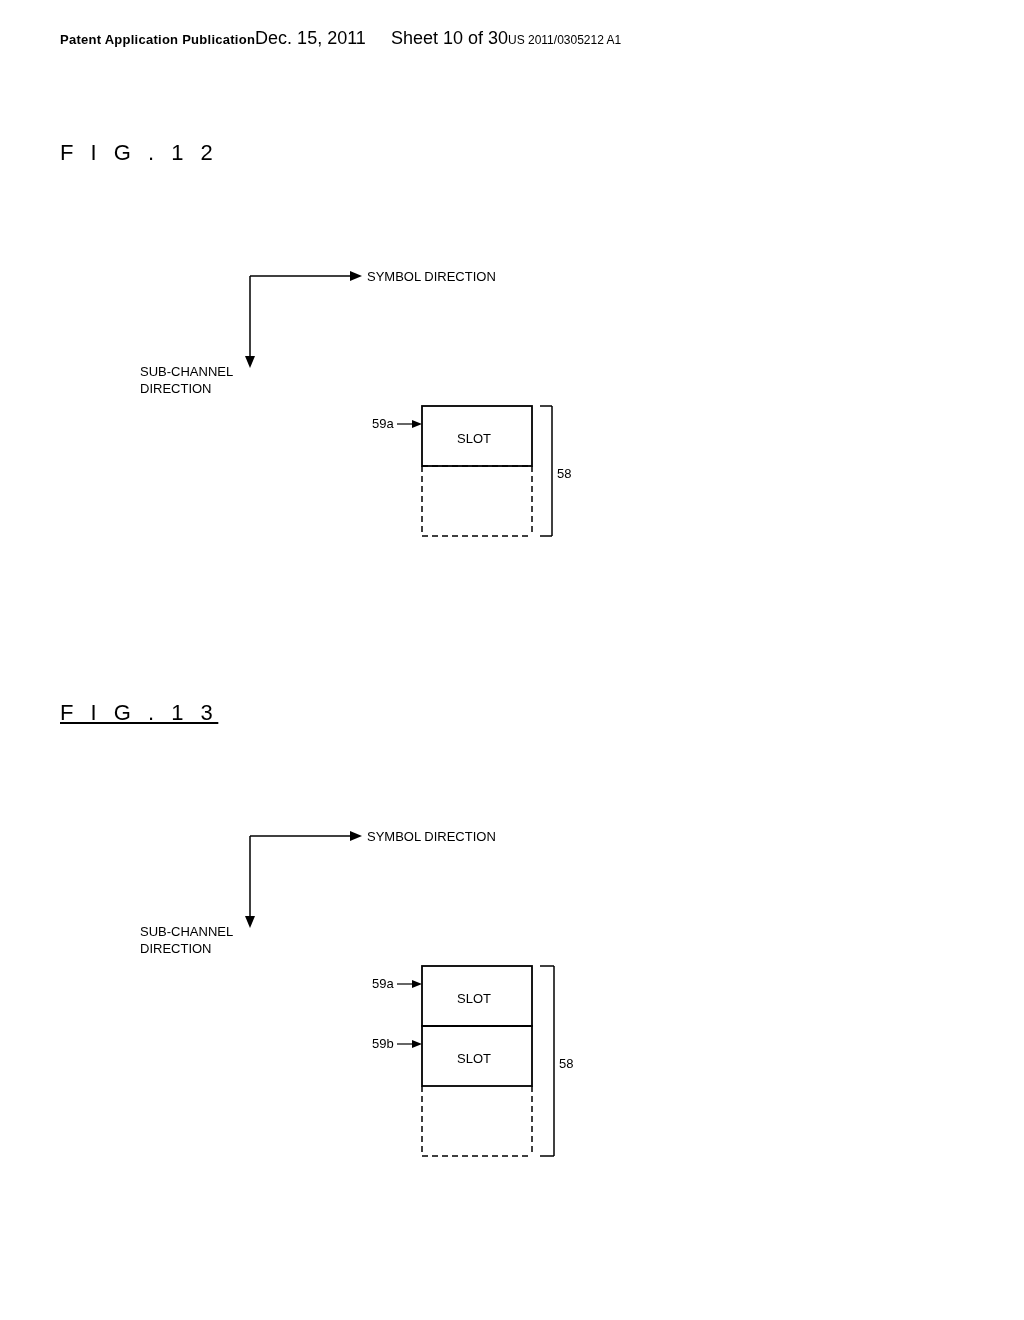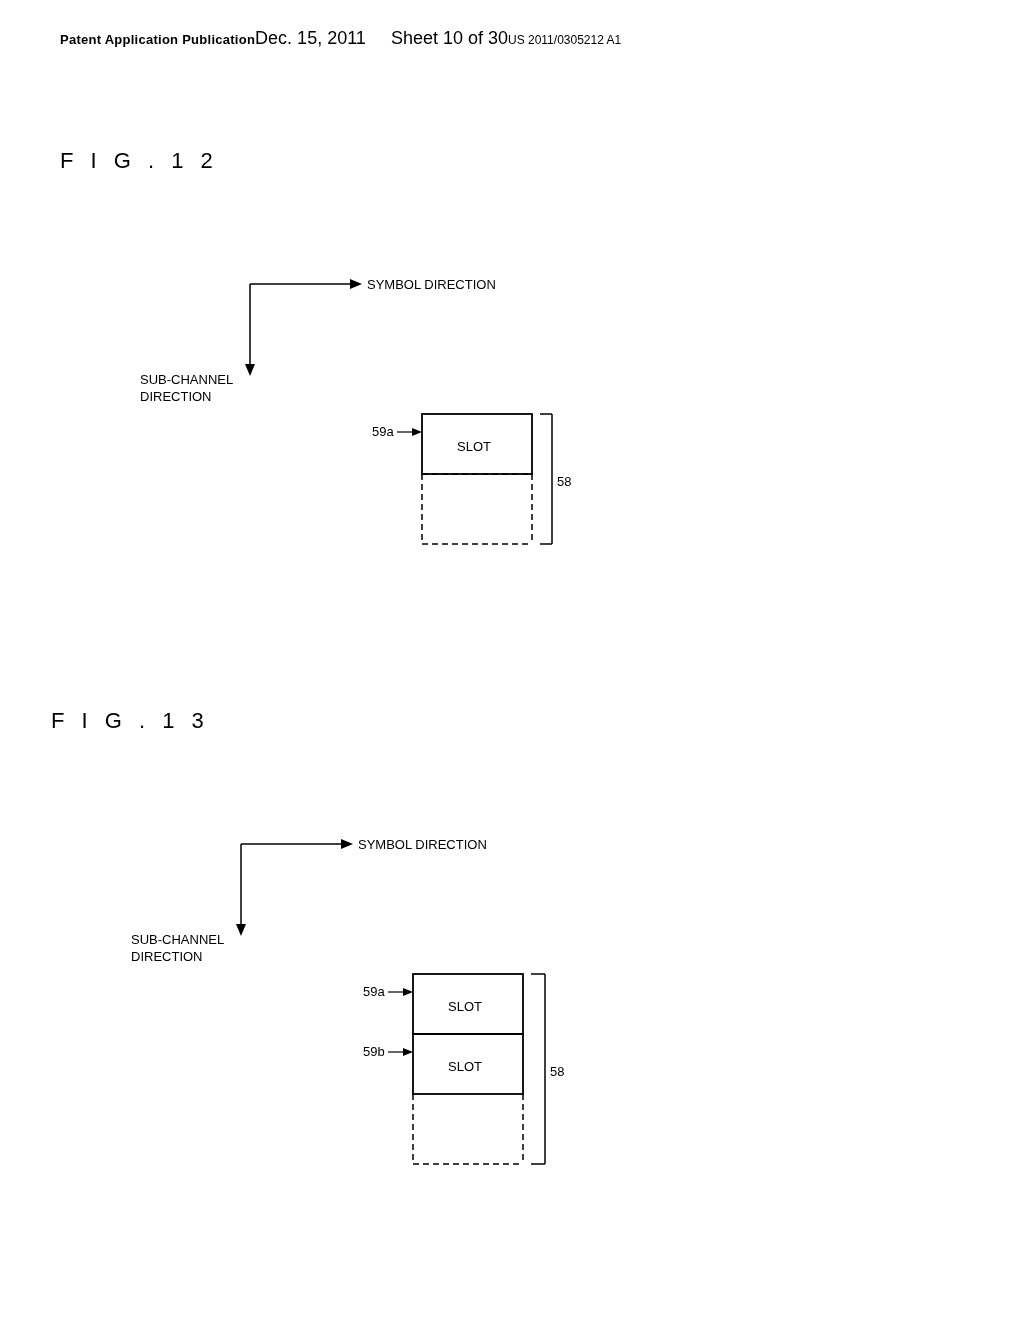--- a/index.html
+++ b/index.html
@@ -28,44 +28,44 @@
     .header-center {
       font-size: 18px;
     }
 
     .header-right {
       font-size: 12px;
     }
 
     .fig-section {
       position: absolute;
-      margin-top: 8px;
     }
 
     .fig-title {
       font-size: 22px;
       letter-spacing: 0.25em;
       font-weight: normal;
       font-family: Arial, Helvetica, sans-serif;
     }
 
     
     .fig12 {
       top: 140px;
       left: 60px;
       width: 700px;
       height: 440px;
     }
 
     
     .fig13 {
       top: 700px;
-      left: 51px;
+      left: 60px;
       width: 700px;
       height: 500px;
+      text-decoration: underline;
     }
 
     .diagram-container {
       position: relative;
     }
 
     
     svg text {
       font-family: Arial, Helvetica, sans-serif;
     }

